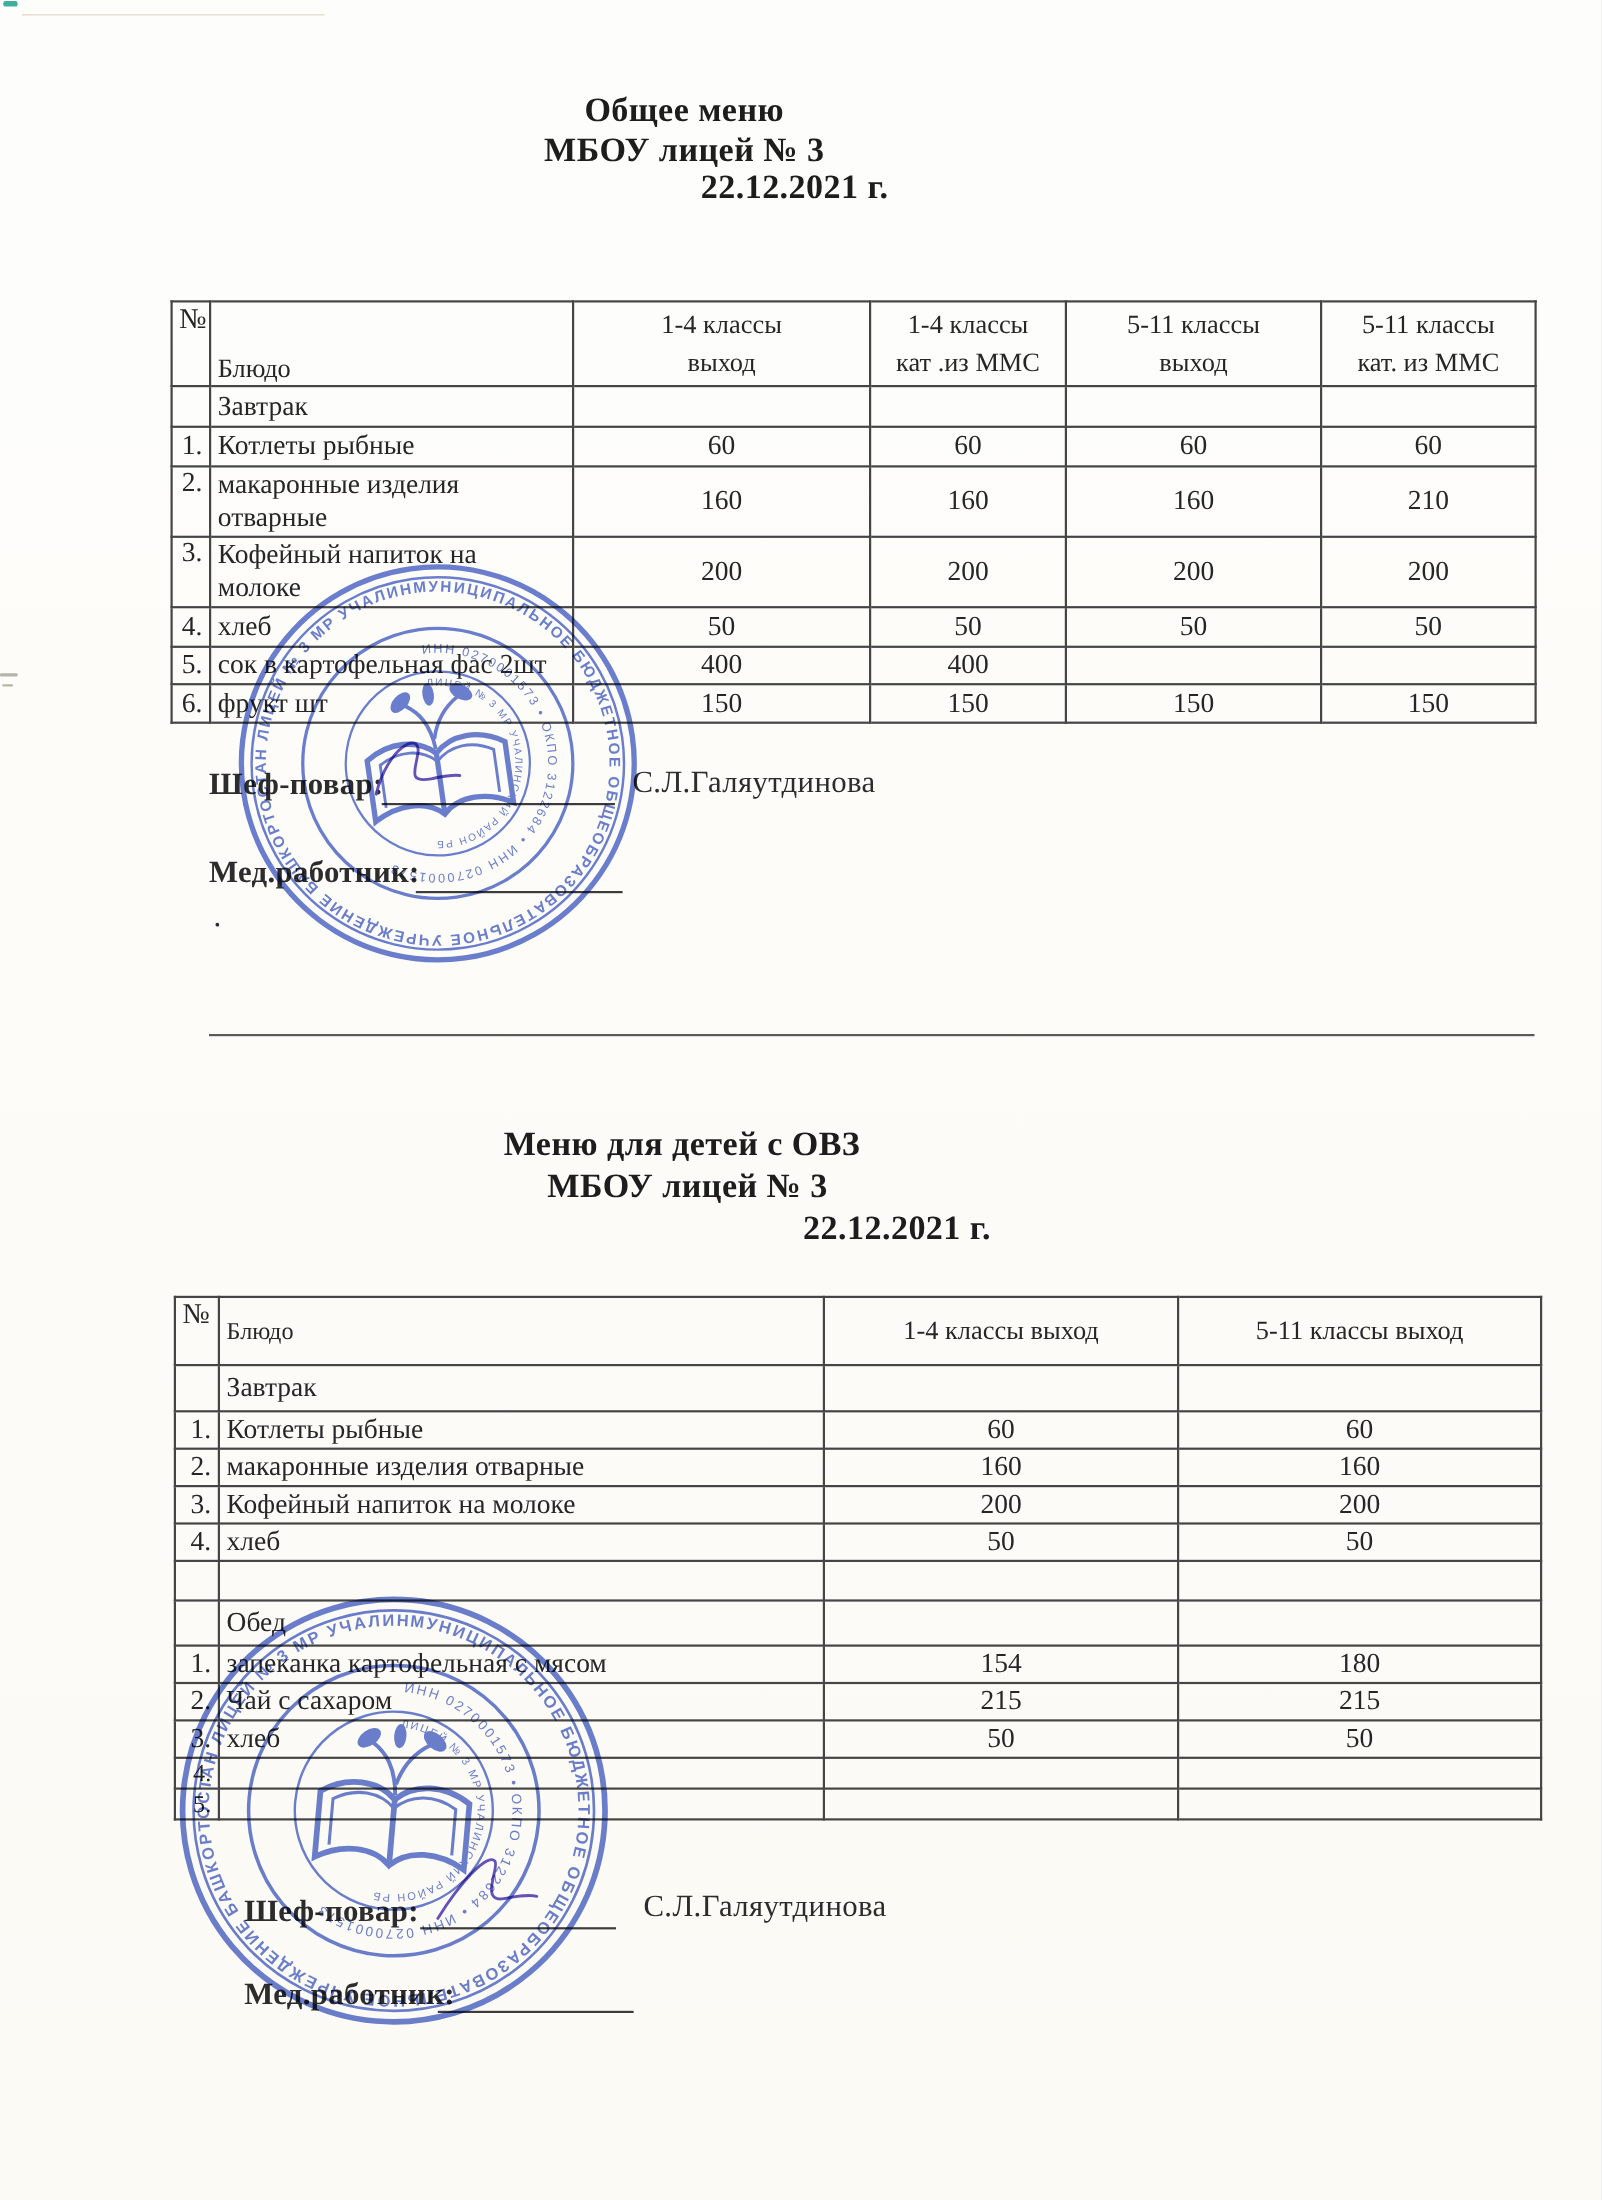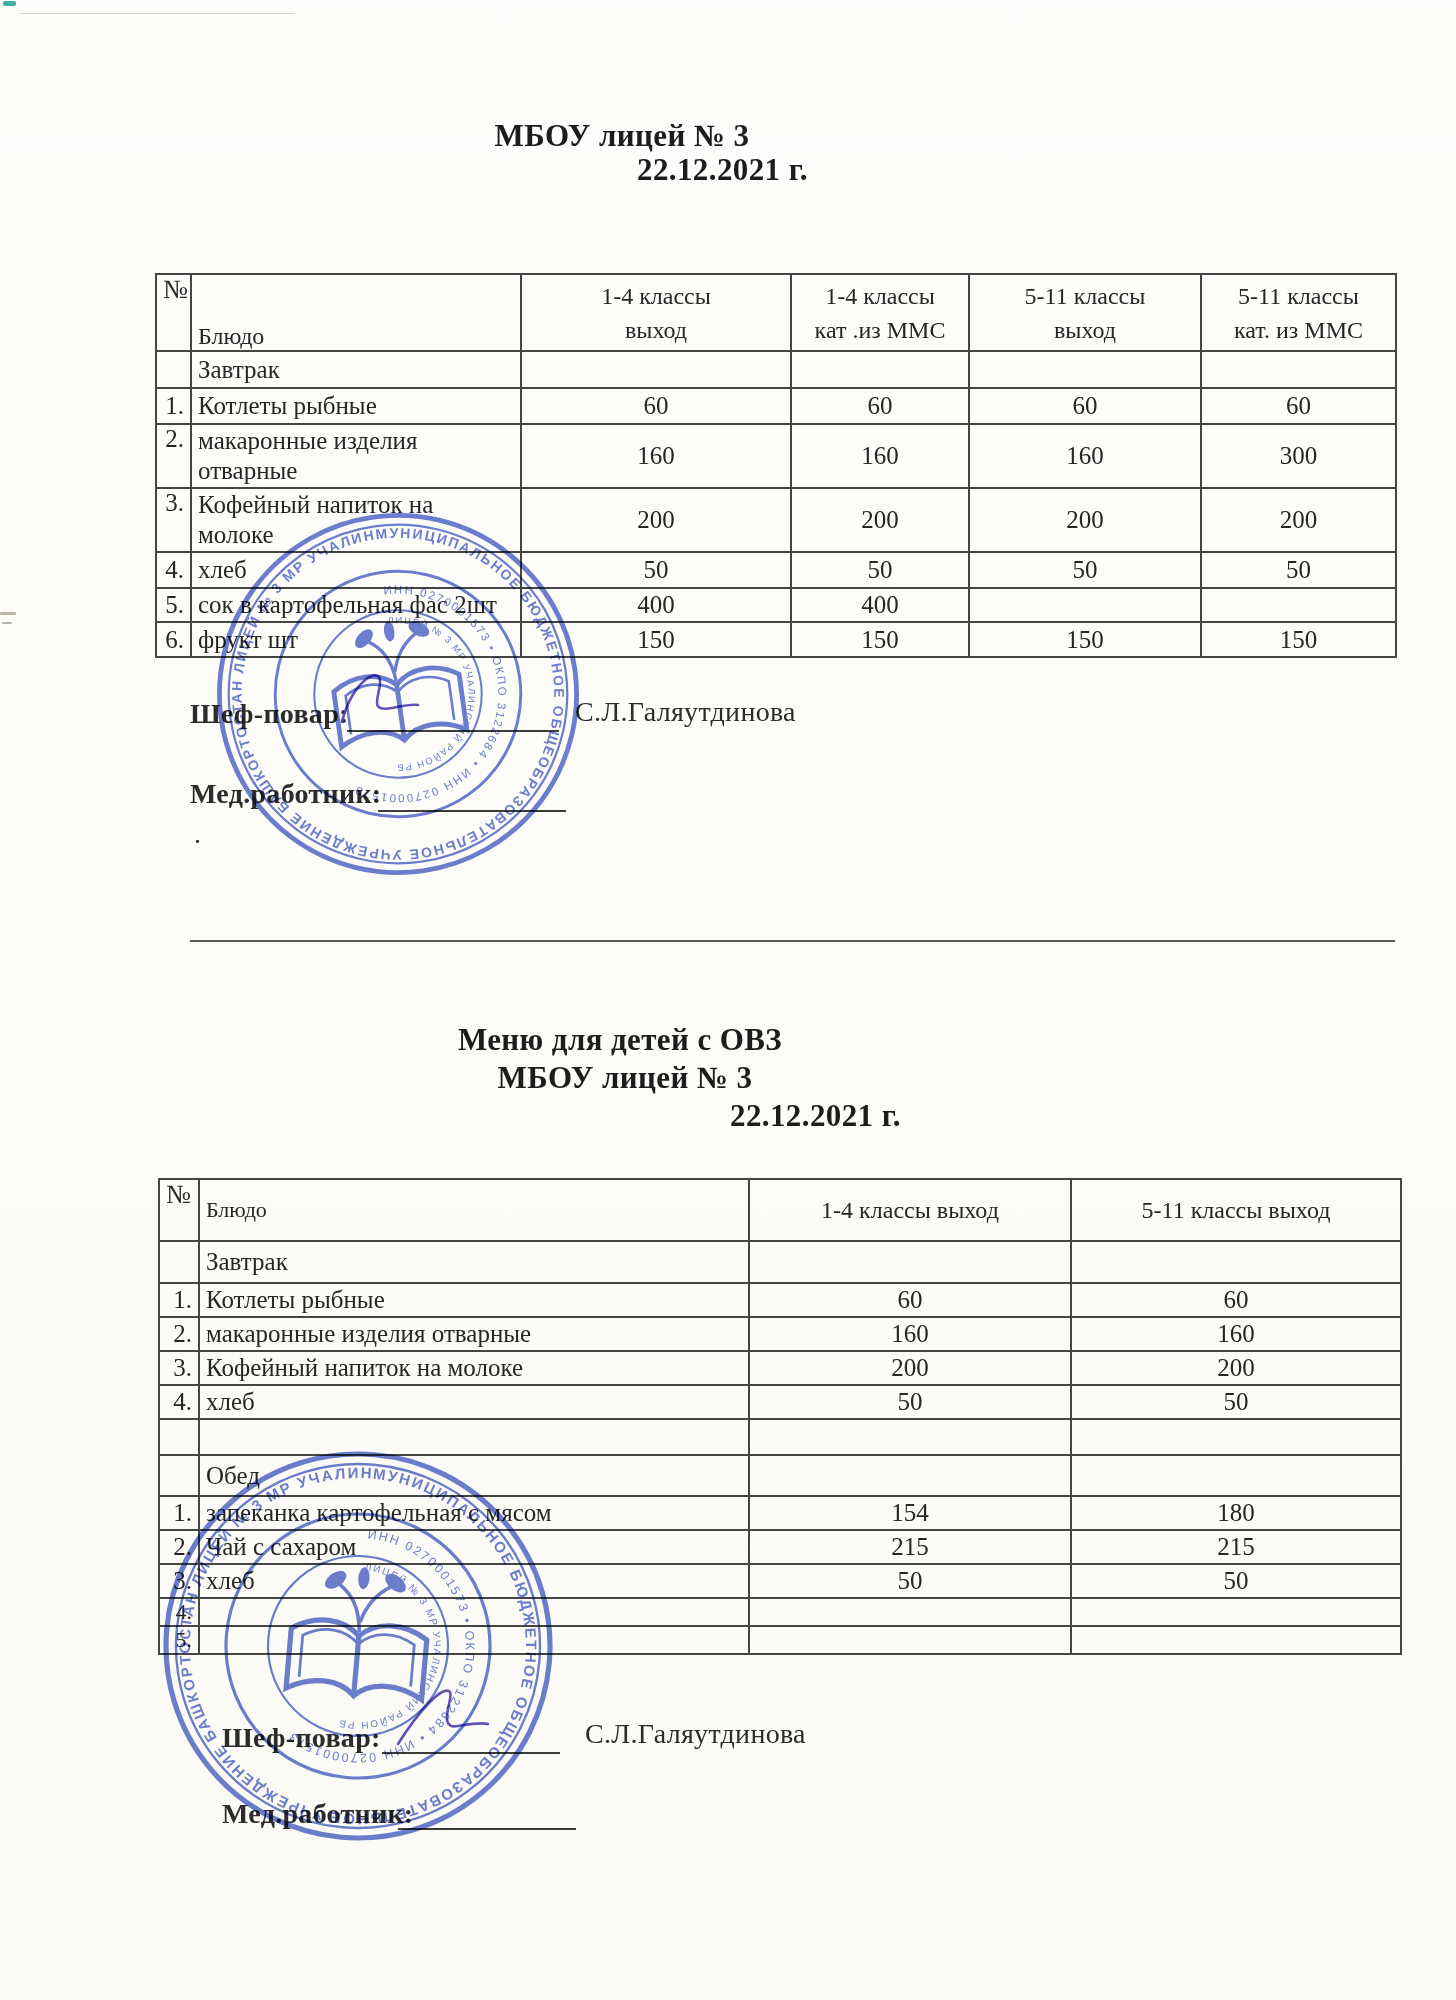--- a/index.html
+++ b/index.html
@@ -47,20 +47,21 @@
 </head>
 <body>
 
 <div class="page">
 
   <div class="abs scan-line" style="left:20px;top:13px;width:275px;"></div>
   <div class="abs speck-teal" style="left:3px;top:1px;width:13px;height:5px;"></div>
   <div class="abs speck-gray" style="left:0px;top:612px;width:16px;height:3px;"></div>
   <div class="abs speck-gray" style="left:2px;top:622px;width:10px;height:2px;"></div>
 
+  <div class="abs title-line" style="left:322px;top:82px;width:600px;">Общее меню</div>
   <div class="abs title-line" style="left:322px;top:118px;width:600px;">МБОУ лицей № 3</div>
   <div class="abs date-line" style="left:637px;top:152px;">22.12.2021 г.</div>
 
   <table class="menu-table t1 abs" style="left:155px;top:273px;">
     <colgroup>
       <col style="width:35px">
         <col style="width:330px">
         <col style="width:270px">
       <col style="width:178px">
         <col style="width:232px">
@@ -92,21 +93,21 @@
         <td class="val">60</td>
         <td class="val">60</td>
         <td class="val">60</td>
       </tr>
       <tr style="height:64px">
         <td class="num" style="vertical-align:top;">2.</td>
         <td class="dish">макаронные изделия отварные</td>
         <td class="val">160</td>
         <td class="val">160</td>
         <td class="val">160</td>
-        <td class="val">300</td>
+        <td class="val">210</td>
       </tr>
       <tr style="height:64px">
         <td class="num" style="vertical-align:top;">3.</td>
         <td class="dish">Кофейный напиток на молоке</td>
         <td class="val">200</td>
         <td class="val">200</td>
         <td class="val">200</td>
         <td class="val">200</td>
       </tr>
       <tr style="height:36px">

